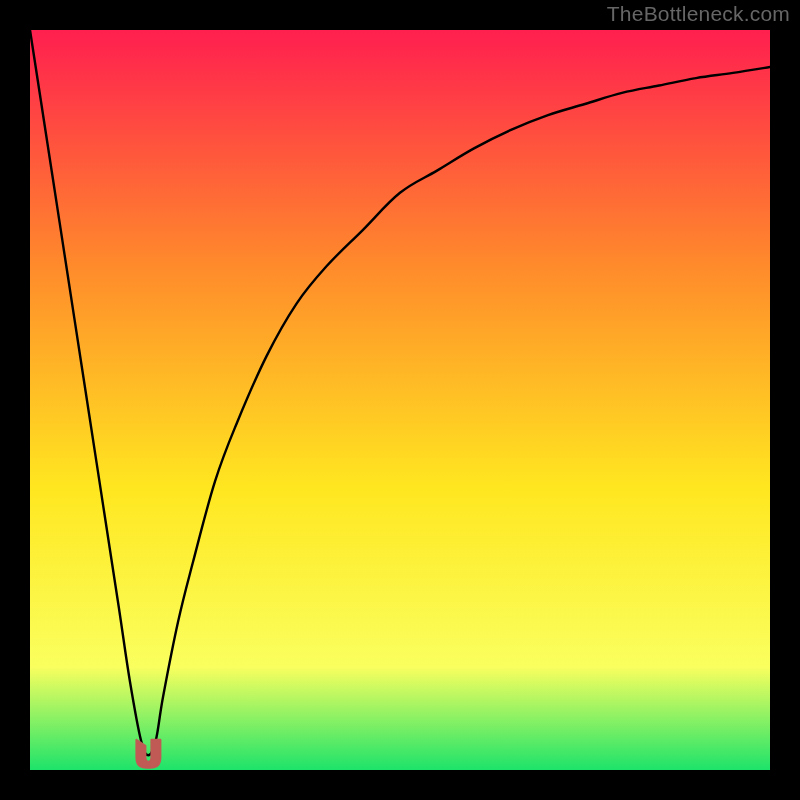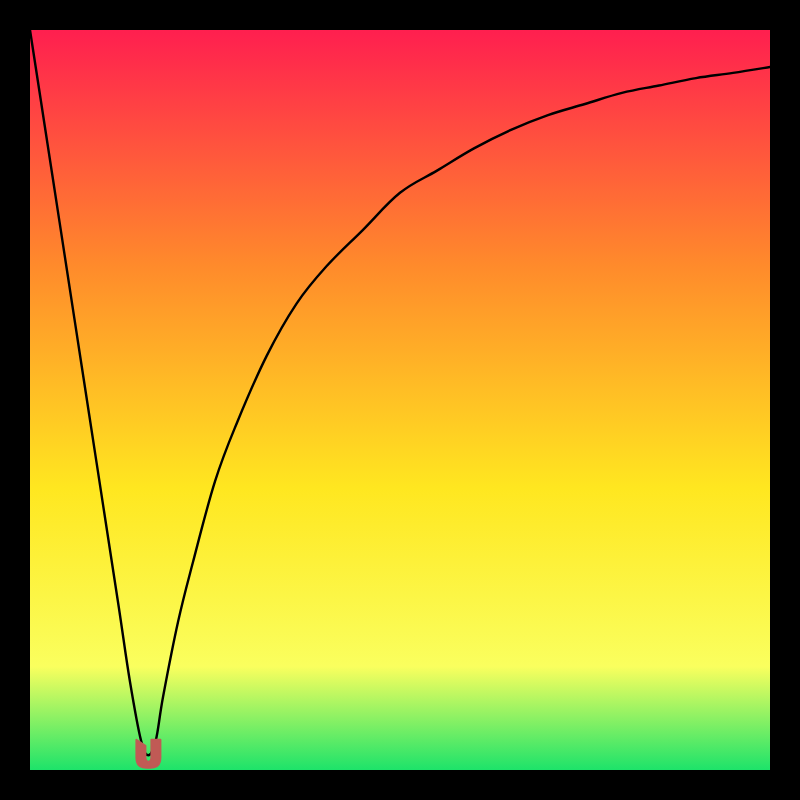--- a/index.html
+++ b/index.html
@@ -38,20 +38,21 @@
   }
   svg {
     display: block;
   }
 </style>
 </head>
 <body>
 
 <div class="frame">
 
+  <div class="watermark">TheBottleneck.com</div>
 
   <div class="plot-area">
     <svg id="chart-svg" width="740" height="740" viewBox="0 0 740 740">
       <defs>
         <linearGradient id="bg-grad" x1="0" y1="0" x2="0" y2="1">
           <stop id="g0" offset="0%" stop-color="#ff1f4f"></stop>
           <stop id="g1" offset="32%" stop-color="#ff8b2b"></stop>
           <stop id="g2" offset="62%" stop-color="#ffe720"></stop>
           <stop id="g3" offset="86%" stop-color="#faff5e"></stop>
           <stop id="g4" offset="100%" stop-color="#1de36a"></stop>

